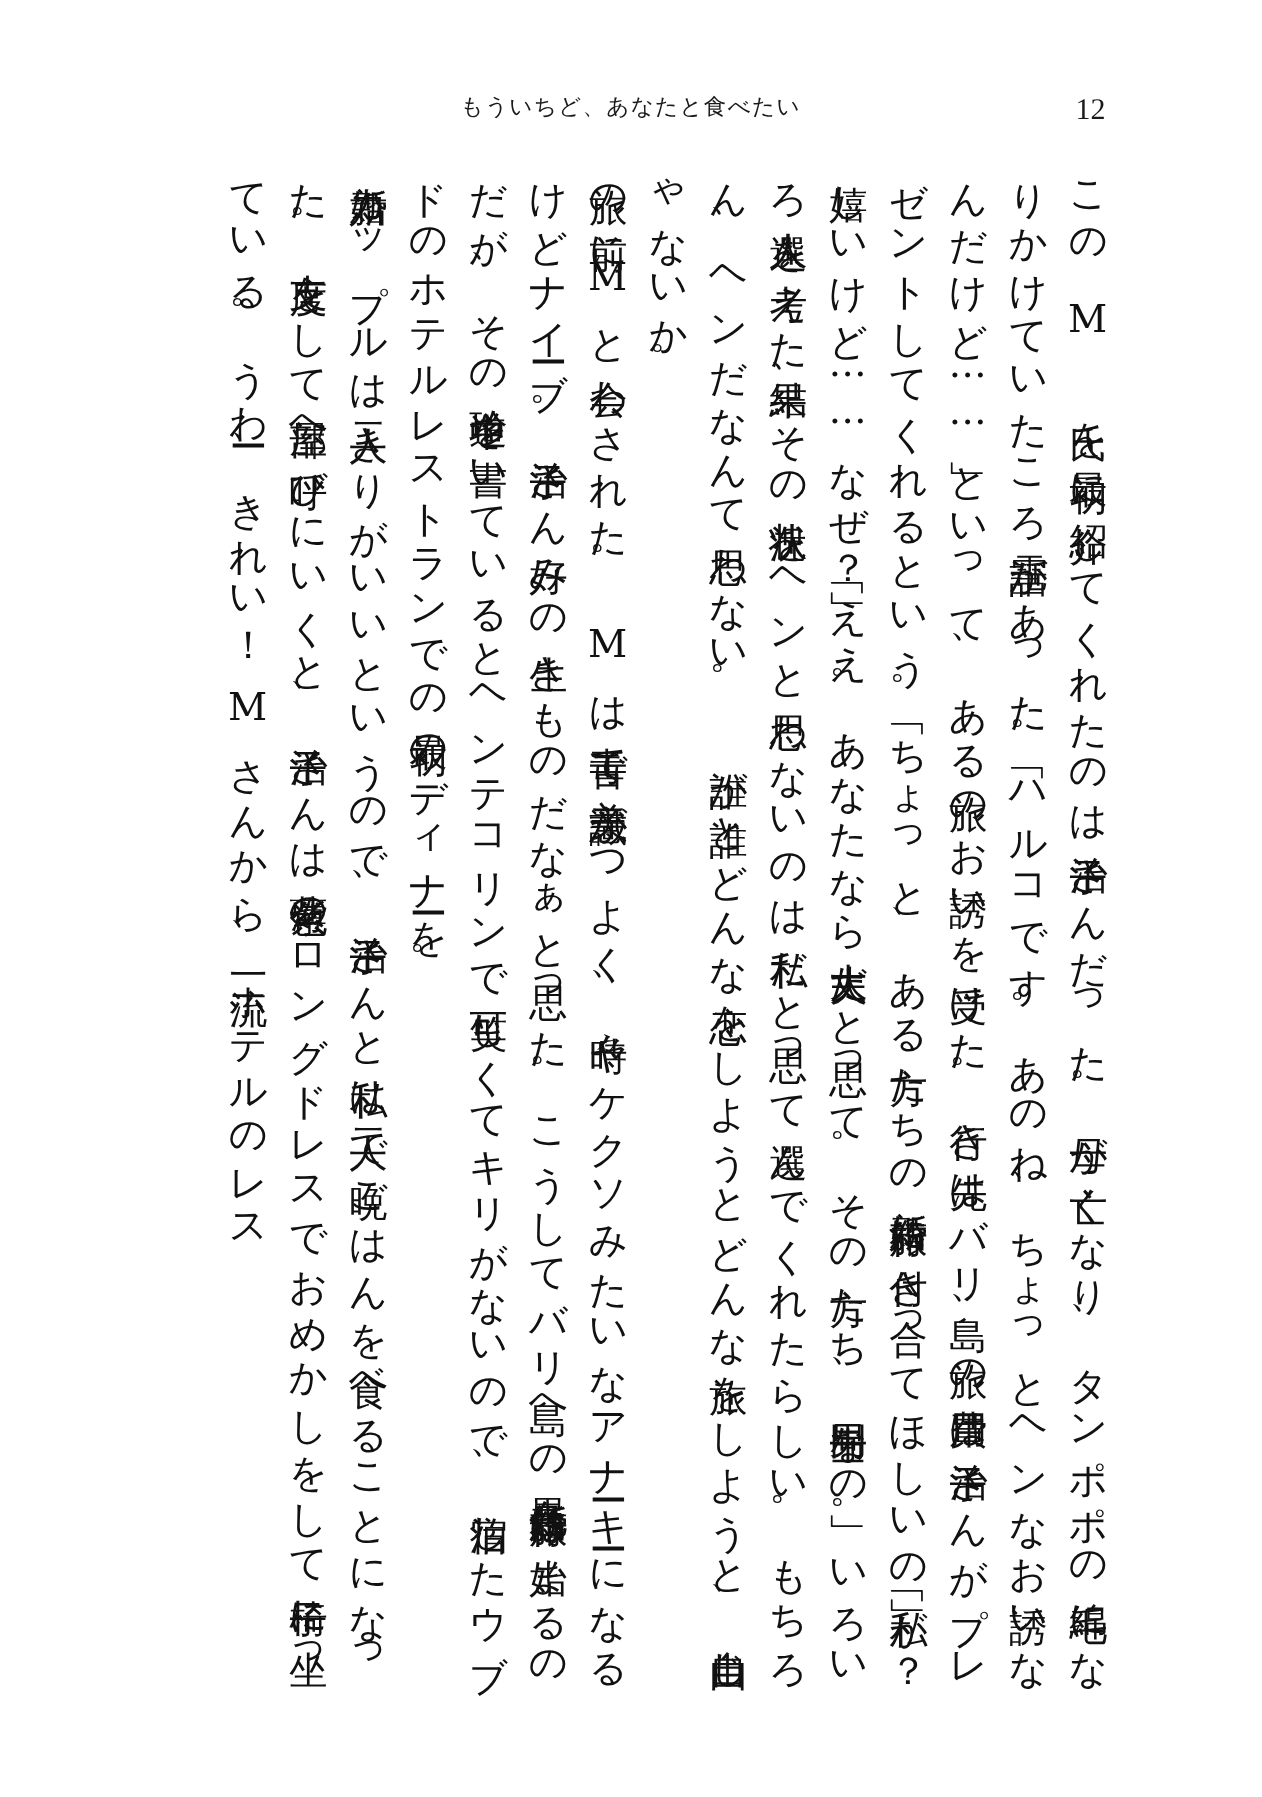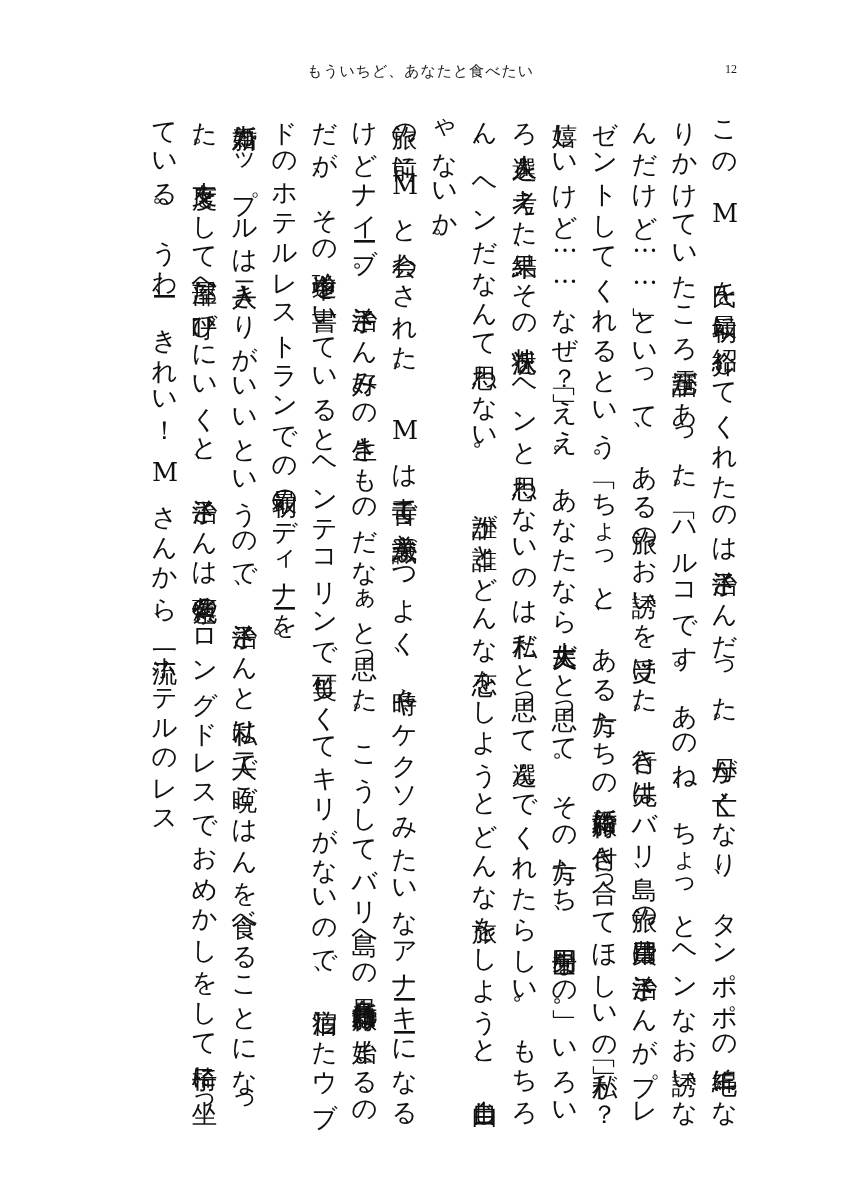--- a/index.html
+++ b/index.html
@@ -33,21 +33,21 @@
     text-align: center;
     font-size: 15px;
     letter-spacing: 0.06em;
     color: #1a1a1a;
     font-family: "DejaVu Serif", "Liberation Serif", serif;
   }
   .page-number {
     position: absolute;
     right: 104px;
     top: 0;
-    font-size: 12px;
+    font-size: 20px;
     color: #1a1a1a;
     font-family: "Liberation Serif", serif;
   }
 
   
   .body-area {
     position: absolute;
     top: 104px;
     right: 96px;
     width: 640px;

